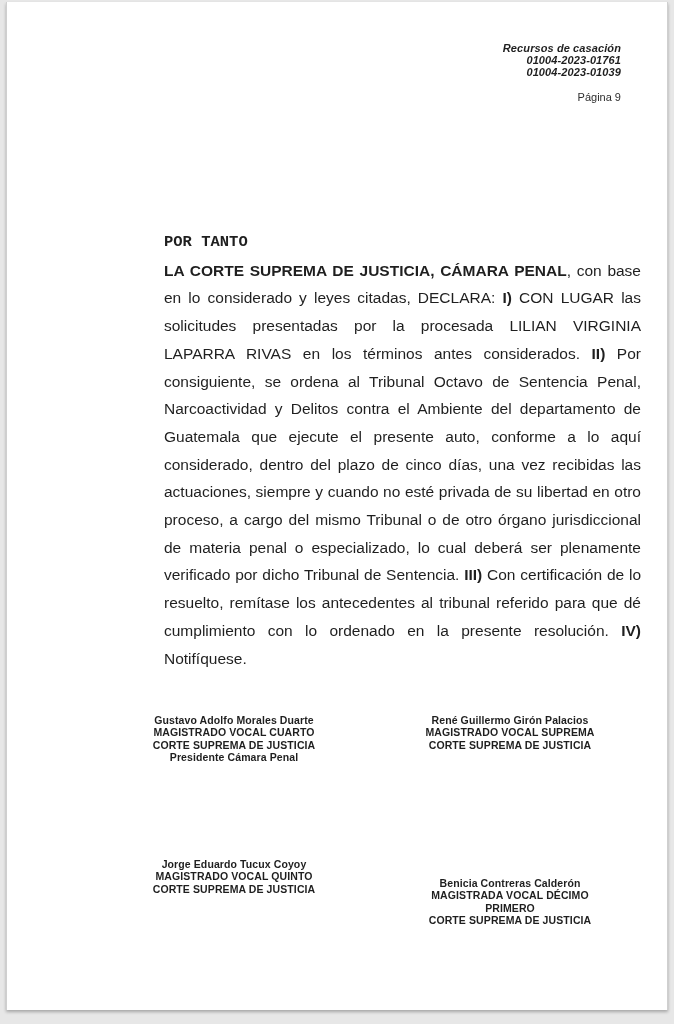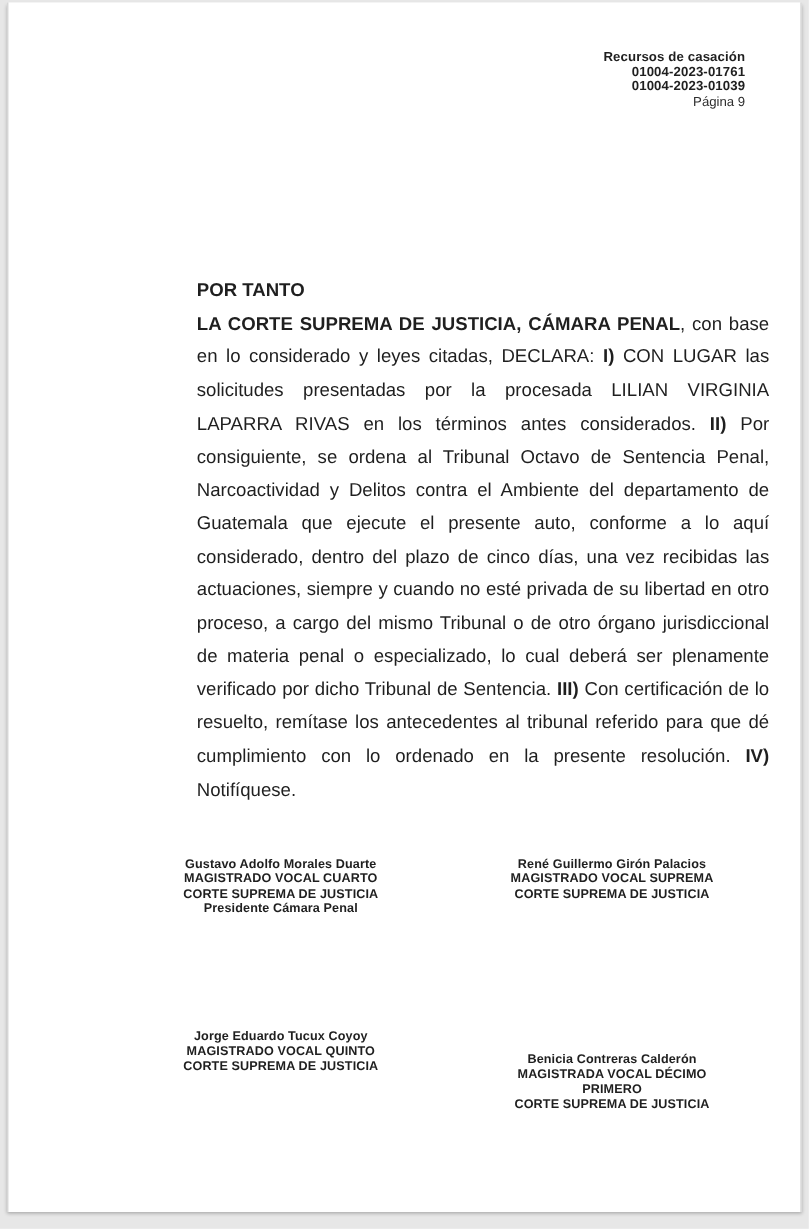--- a/index.html
+++ b/index.html
@@ -28,43 +28,45 @@
     box-shadow:0 2px 3px rgba(0,0,0,0.28);
   }
   .case-header{
     position:absolute;
     right:46px;top:40px;
     text-align:right;
     font-weight:bold;
     font-size:11px;
     line-height:12px;
     letter-spacing:0.1px;
+    font-style:italic;
   }
   .page-number{
     position:absolute;
-    right:46px;top:77px;
+    right:46px;top:89px;
     font-size:11px;
     line-height:12px;
     color:#2e2e2e;
   }
   .body-text{
     position:absolute;
     left:157px;top:227px;
     width:477px;
     font-size:15.5px;
     line-height:27.7px;
     color:var(--ink);
   }
   .body-text p{
     text-align:justify;
   }
   .body-text .last-line-left{ text-align-last:left; }
   .doc-heading{
     text-align:center;
     font-weight:bold;
+    font-family:Liberation Mono, monospace;
   }
   .bold{font-weight:bold;margin-top:48px;}
   .sig{
     position:absolute;
     width:210px;
     text-align:center;
     font-weight:bold;
     font-size:10.5px;
     line-height:12.3px;
     letter-spacing:0.1px;

